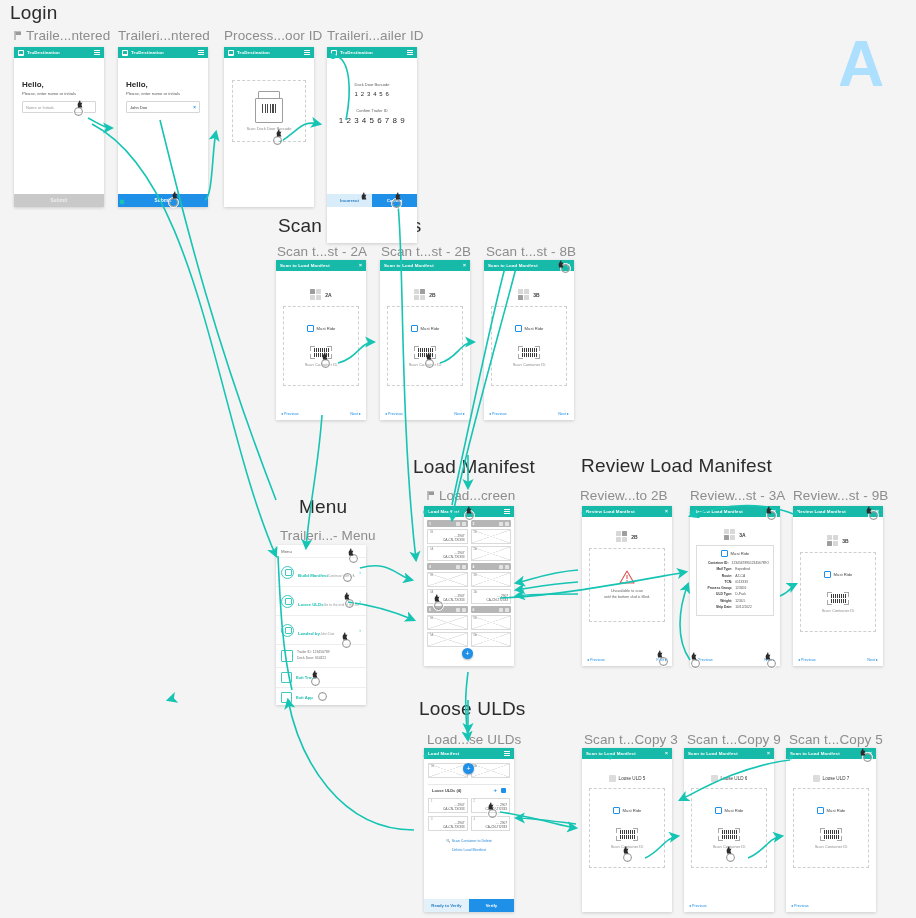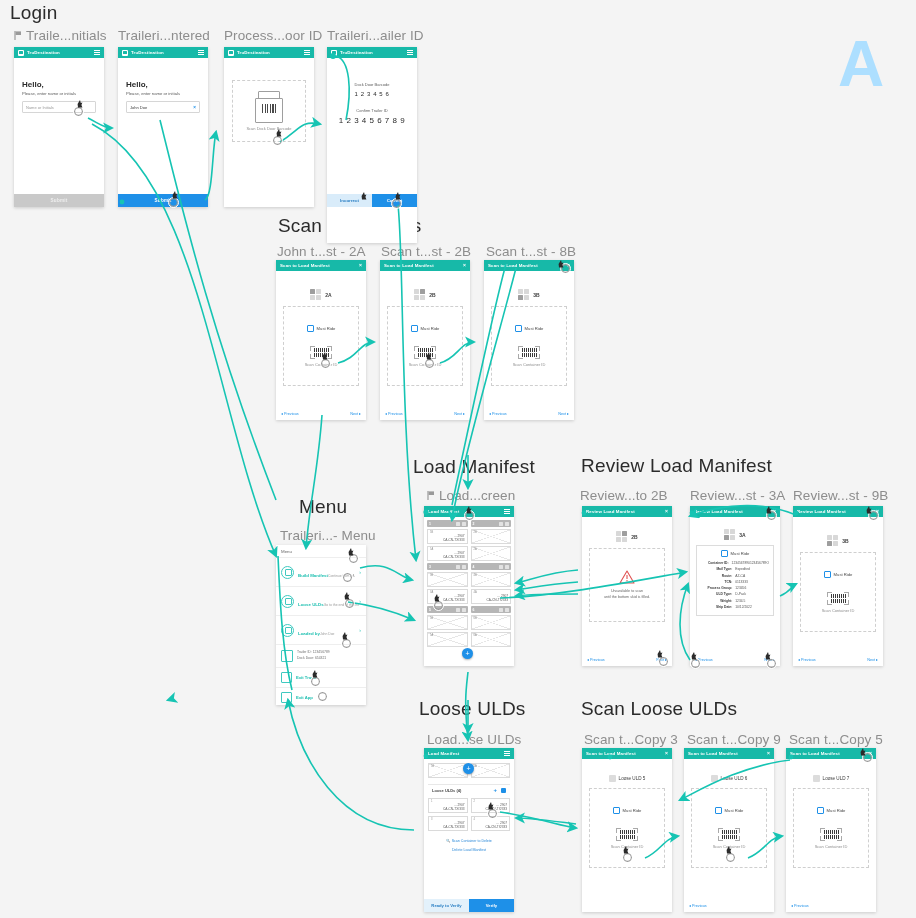--- a/index.html
+++ b/index.html
@@ -290,29 +290,28 @@
   </svg>
 
   <div class="watermark" style="left:838px;top:32px;">A</div>
 
   <div class="group-title" style="left:10px;top:2px;">Login</div>
   <div class="group-title" style="left:278px;top:215px;">Scan Containers</div>
   <div class="group-title" style="left:413px;top:456px;">Load Manifest</div>
   <div class="group-title" style="left:581px;top:455px;">Review Load Manifest</div>
   <div class="group-title" style="left:299px;top:496px;">Menu</div>
   <div class="group-title" style="left:419px;top:698px;">Loose ULDs</div>
-  <div class="group-title" style="left:581px;top:698px;">Scan Loose ULDs</div>
 
   <div class="screen-cap" style="left:14px;top:28px;">
     <span class="flag">
       <svg viewBox="0 0 8 9">
           <path d="M1,0 L1,9" stroke="#9a9a9a" stroke-width="1.2"></path>
           <path d="M1.6,0.4 L7,0.4 L7,4 L1.6,4 z" fill="#9a9a9a"></path>
         </svg>
-    </span><span>Traile...nitials</span>
+    </span><span>Traile...ntered</span>
   </div>
   <div class="screen-cap" style="left:118px;top:28px;">Traileri...ntered</div>
   <div class="screen-cap" style="left:224px;top:28px;">Process...oor ID</div>
   <div class="screen-cap" style="left:327px;top:28px;">Traileri...ailer ID</div>
 
   <div class="phone" style="left:14px;top:47px;width:90px;height:160px;">
     <div class="appbar">
       <span class="bar-icon"></span>
       <span class="bar-title">TruDestination</span>
       <span class="hamb">
@@ -418,21 +417,21 @@
     <svg viewBox="0 0 6 8">
         <path d="M3,0 L3.8,3 L5.4,2.4 L4.4,5 L5.4,7.6 L1,7.6 L0.6,4 z" fill="#2b2b2b"></path>
       </svg>
   </div>
   <div class="hand" style="left:361px;top:192px;">
     <svg viewBox="0 0 6 8">
         <path d="M3,0 L3.8,3 L5.4,2.4 L4.4,5 L5.4,7.6 L1,7.6 L0.6,4 z" fill="#2b2b2b"></path>
       </svg>
   </div>
 
-  <div class="screen-cap" style="left:277px;top:244px;">John t...st - 2A</div>
+  <div class="screen-cap" style="left:277px;top:244px;">Scan t...st - 2A</div>
   <div class="screen-cap" style="left:381px;top:244px;">Scan t...st - 2B</div>
   <div class="screen-cap" style="left:486px;top:244px;">Scan t...st - 8B</div>
 
   <div class="phone" style="left:276px;top:260px;width:90px;height:160px;">
     <div class="appbar">
       <span class="bar-title">Scan to Load Manifest</span>
       <span class="bar-right">×</span>
     </div>
     <div class="body" style="height:149px;padding:18px 7px 0;box-sizing:border-box;">
       <div class="tile-row">

